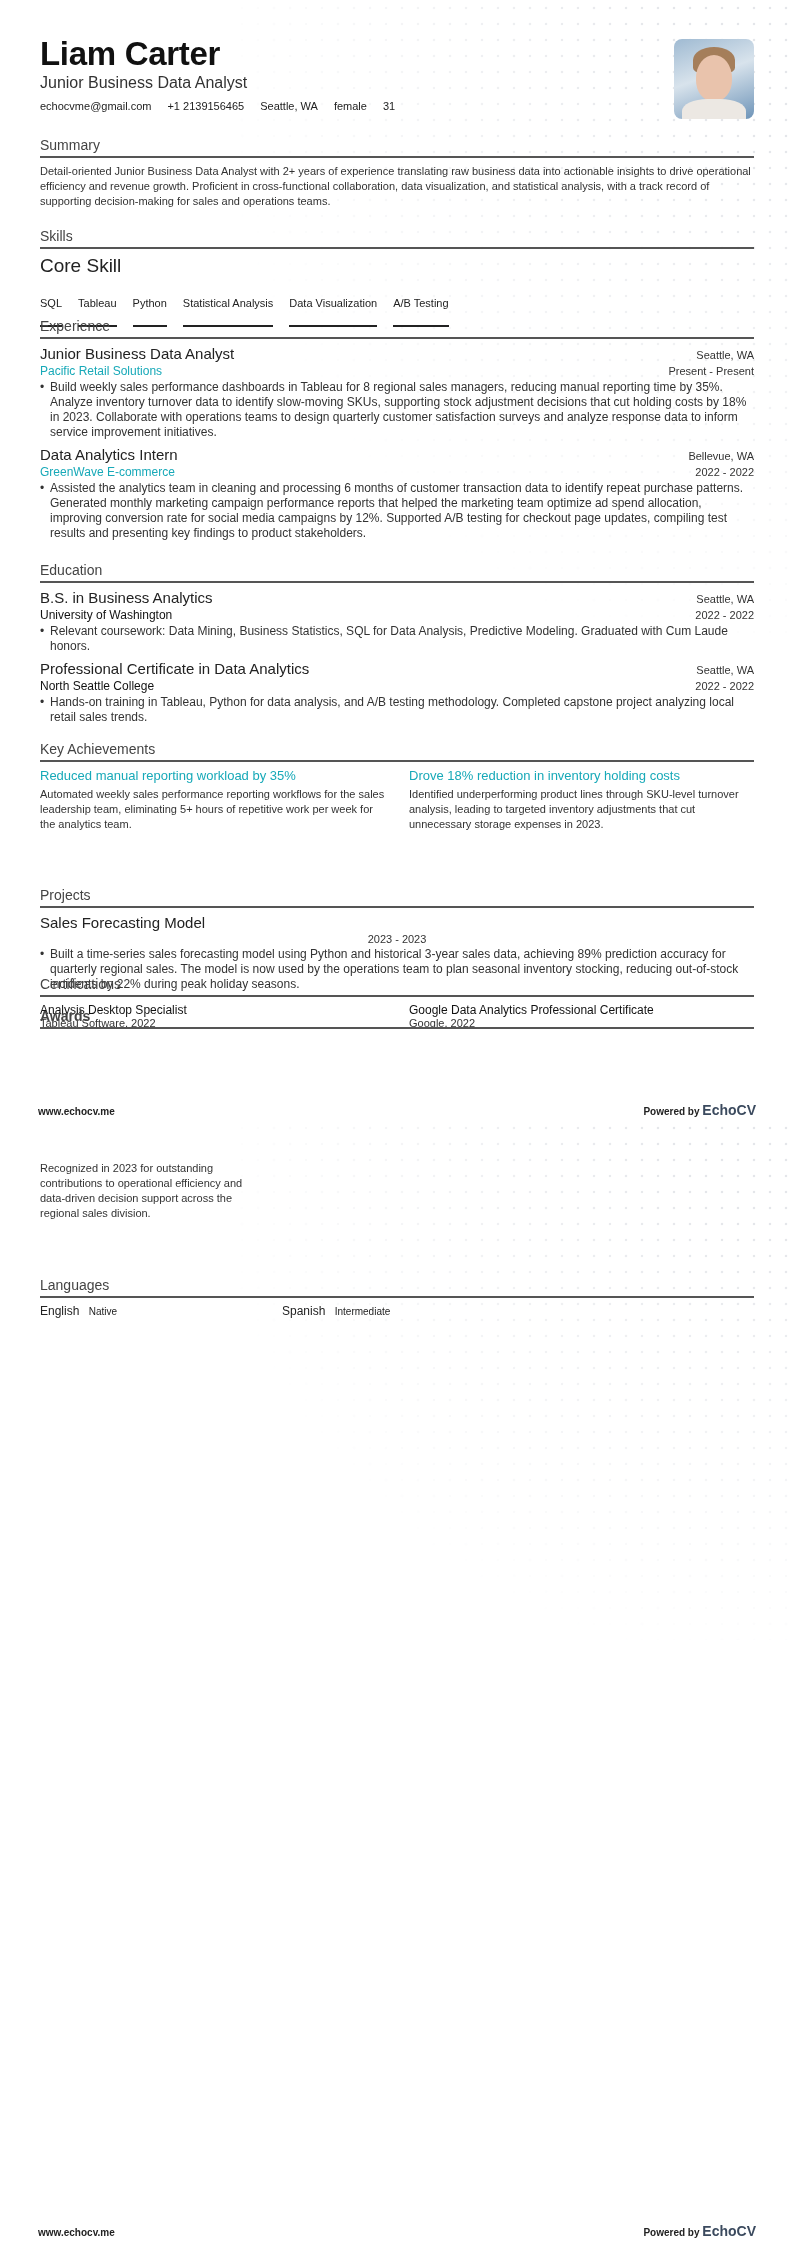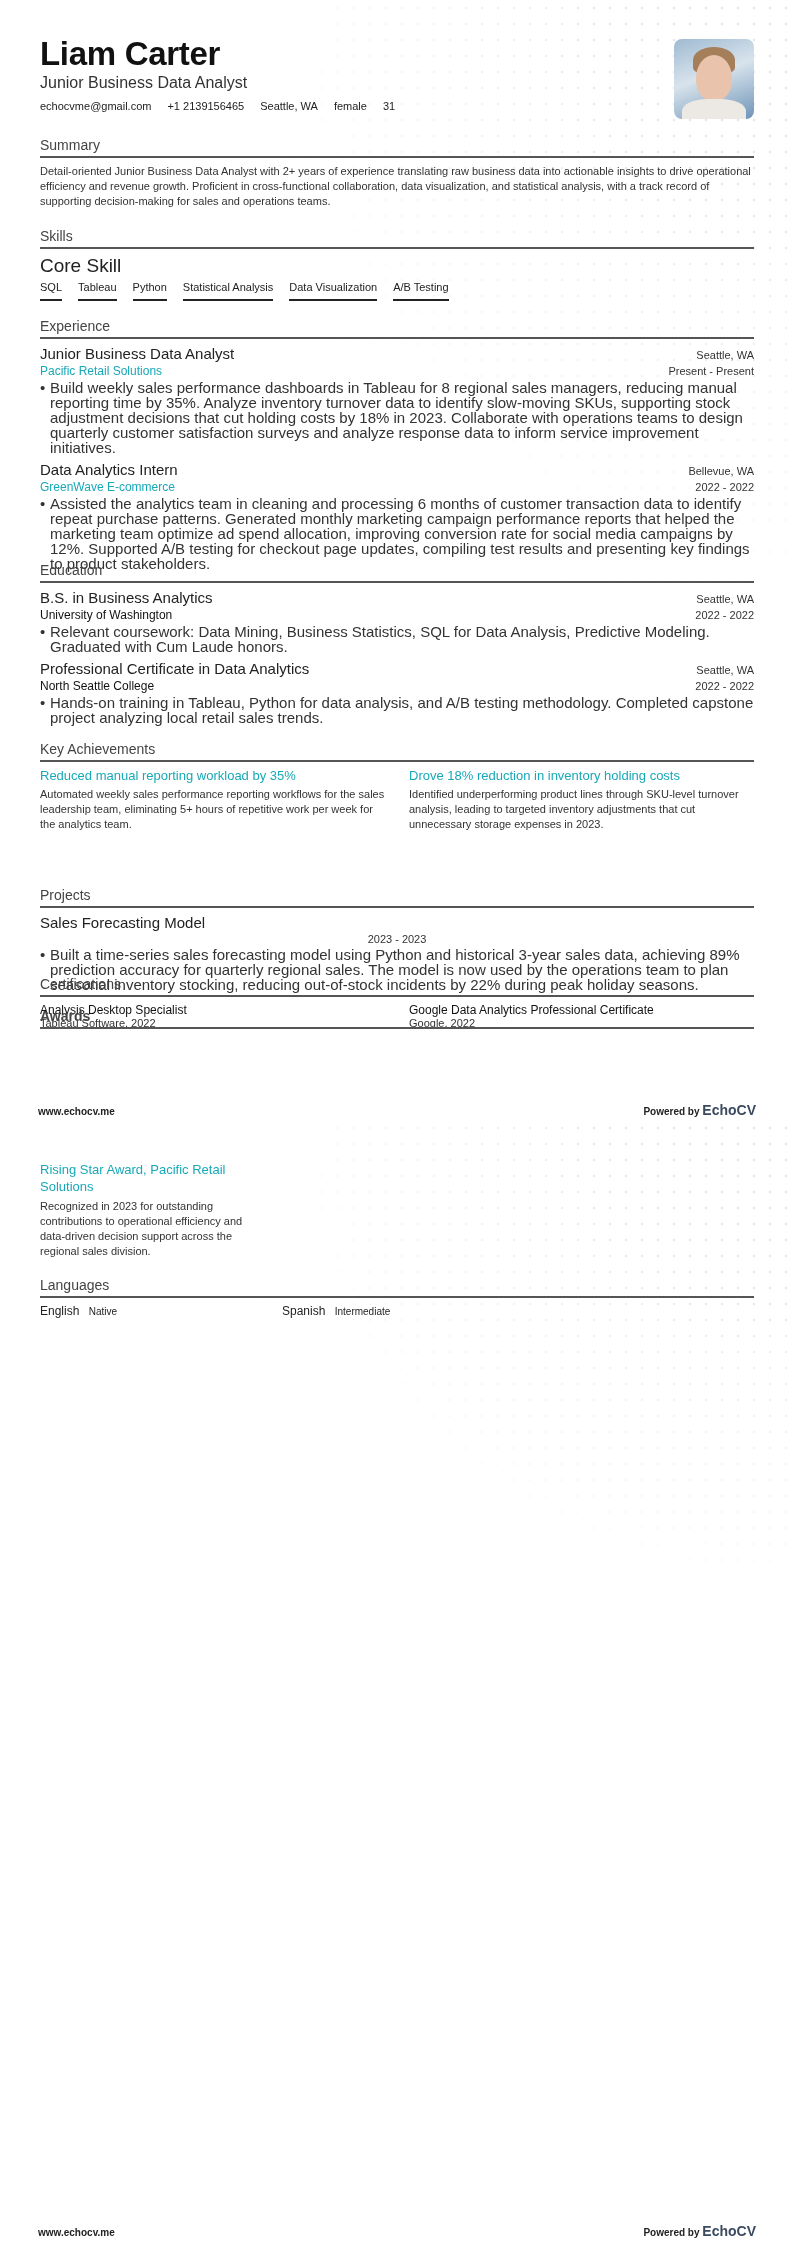--- a/index.html
+++ b/index.html
@@ -44,26 +44,26 @@
     font-size: 14px; color: #444; padding-bottom: 3px;
     border-bottom: 2px solid #555; margin-bottom: 6px;
   }
   .small { font-size: 11px; line-height: 15px; color: #333; }
   .row { display: flex; justify-content: space-between; align-items: baseline; }
   .entry-title { font-size: 15px; color: #222; }
   .entry-sub { font-size: 12px; color: #111; }
   .accent { color: #17a9b8; }
   .meta { font-size: 11px; color: #333; }
   ul.bullets { list-style: none; margin-top: 2px; }
-  ul.bullets li { position: relative; padding-left: 10px; font-size: 15px; line-height: 15px; color: #333; }
+  ul.bullets li { position: relative; padding-left: 10px; font-size: 12px; line-height: 15px; color: #333; }
   ul.bullets li::before { content: "•"; position: absolute; left: 0; top: 0; }
 
   .skills-label { font-size: 19px; color: #222; margin-top: 2px; }
   .skills { display: flex; gap: 16px; margin-top: 4px; }
-  .skill { font-size: 11px; color: #222; padding-bottom: 6px; border-bottom: 2px solid #222; }
+  .skill { font-size: 11px; color: #222; padding-bottom: 16px; border-bottom: 2px solid #222; margin-top: 16px; }
 
   .two-col { display: flex; gap: 24px; }
   .two-col > div { flex: 1; }
   .ach-title { font-size: 13px; color: #17a9b8; margin-bottom: 4px; }
 
   .footer { position: absolute; left: 38px; right: 38px; display: flex; justify-content: space-between; align-items: baseline; font-size: 10px; color: #222; font-weight: bold; }
   .footer .brand { font-size: 14px; color: #3b4a5e; }
 
   .lang { display: flex; }
   .lang-item { width: 242px; font-size: 12px; color: #222; }
@@ -221,21 +221,20 @@
 
 <div class="footer" style="top:1102px;">
   <span>www.echocv.me</span>
   <span>
     <span>Powered by</span>
     <span class="brand">EchoCV</span>
   </span>
 </div>
 
 <div class="page" style="top:1161px; width:230px;">
-  <div class="ach-title" style="line-height:17px;">Rising Star Award, Pacific Retail Solutions</div>
   <div class="small">Recognized in 2023 for outstanding contributions to operational efficiency and data-driven decision support across the regional sales division.</div>
 </div>
 
 <div class="page" style="top:1277px;">
   <div class="section-title">Languages</div>
   <div class="lang">
     <div class="lang-item">
       <span>English</span>
       <span class="lvl">Native</span>
     </div>

